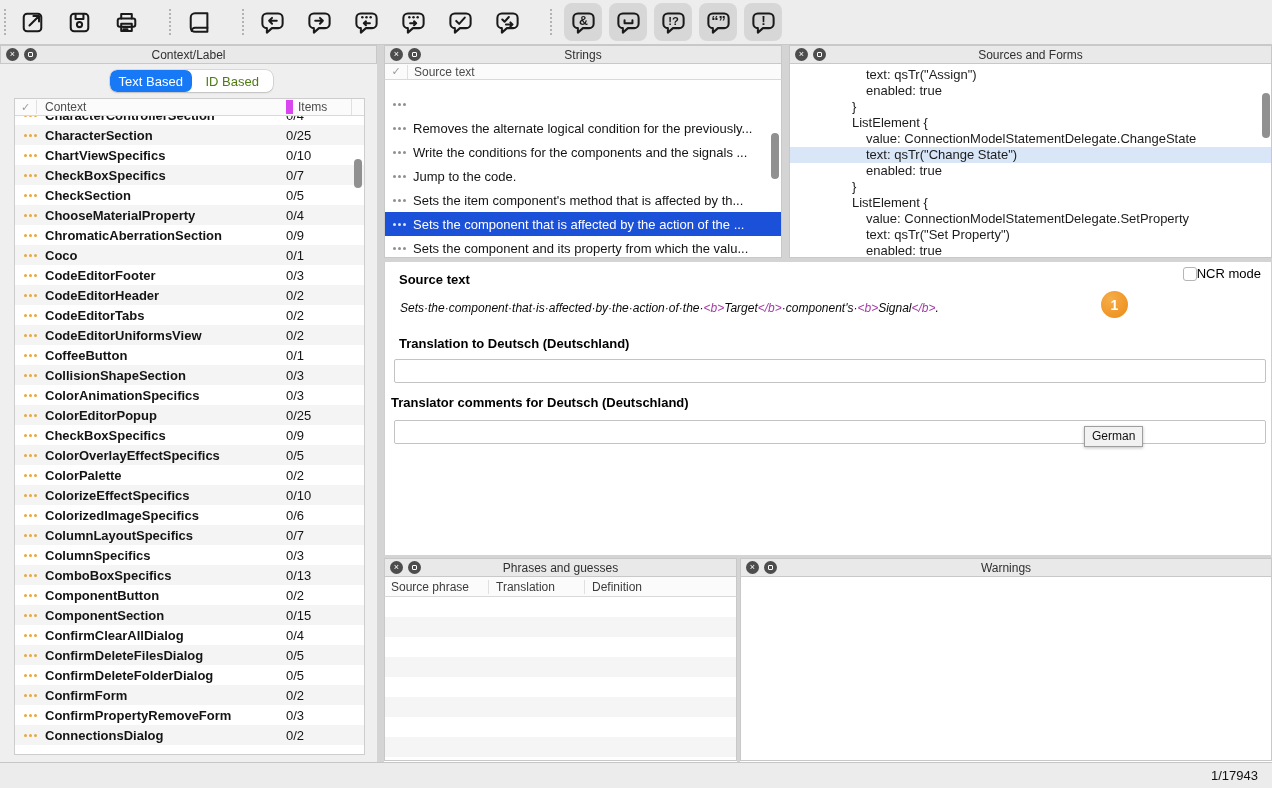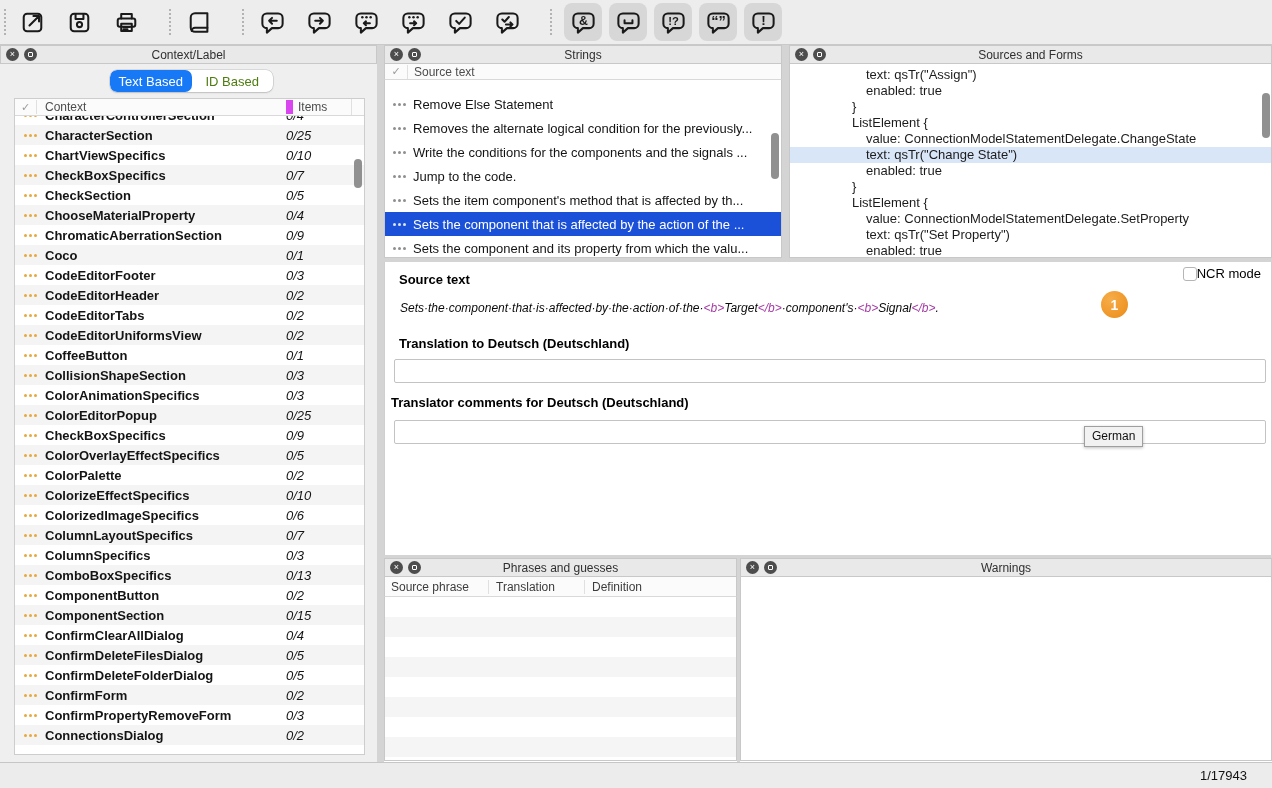--- a/index.html
+++ b/index.html
@@ -45,21 +45,21 @@
   .thead .c-items { width:65px; padding-left:5px; border-left:7px solid #d946ef; }
   .thead .c-sb { width:13px; border-left:1px solid #e0e0e0; height:100%; }
   .tbody { position:relative; height:639px; overflow:hidden; }
   .trow { display:flex; height:20px; align-items:center; }
   .trow.alt { background:#f4f4f4; }
   .trow.partial { height:9px; overflow:hidden; }
   .trow.partial .in { margin-top:-11px; display:flex; align-items:center; width:100%; height:20px; }
   .trow .ic { width:30px; display:flex; justify-content:center; }
   .trow .nm { flex:1; font-weight:bold; font-size:13px; color:#141414;
               white-space:nowrap; overflow:hidden; }
-  .trow .it { width:78px; font-size:13px; color:#141414;font-style:italic; }
+  .trow .it { width:78px; font-size:13px; color:#141414; }
   .dots { display:inline-flex; gap:2px; }
   .dots i { width:3px; height:3px; border-radius:50%; background:var(--dot-orange,#e9a83c); }
   .dots.gray i { background:#8f8f8f; }
   .dots.sel i { background:#dfe6fb; }
   .vscroll { position:absolute; border-radius:4px; background:#909090; }
   #ctx-scroll { right:2px; top:60px; width:8px; height:29px; }
 
   
   #panel-strings { left:384px; top:45px; width:398px; height:213px; background:#fff; }
   .str-head { display:flex; height:16px; align-items:center; font-size:12px; color:#4d4d4d;
@@ -123,21 +123,21 @@
              border-left:1px solid #c8c8c8; border-right:1px solid #c8c8c8; border-bottom:1px solid #c8c8c8; }
   .ph-row { height:20px; }
   .ph-row.alt { background:#f5f5f5; }
   #panel-warnings { left:740px; top:558px; width:532px; height:204px; background:#fff; }
   .warn-body { height:184px; background:#fff;
                border-left:1px solid #c8c8c8; border-right:1px solid #c8c8c8; border-bottom:1px solid #c8c8c8; }
 
   
   #statusbar { position:absolute; left:0; top:762px; width:1272px; height:26px; background:#ececec;
                border-top:1px solid #c6c6c6; display:flex; align-items:center; justify-content:flex-end;
-               padding-right:25px; font-size:13px; color:#111; }
+               padding-right:14px; font-size:13px; color:#111; }
 </style>
 </head>
 <body>
 
 <div id="window">
 
   <div class="toolbar" id="toolbar">
       <div class="drag-handle"></div>
       <div class="tool-btn">
         <svg width="27" height="27" viewBox="0 0 24 24">
@@ -637,21 +637,20 @@
     <div class="str-body" id="str-rows">
         <div class="srow spacer"></div>
         <div class="srow">
        <div class="ic">
             <span class="dots gray">
               <i></i>
               <i></i>
               <i></i>
             </span>
           </div>
-          <div class="tx">Remove Else Statement</div>
         </div>
         <div class="srow">
        <div class="ic">
             <span class="dots gray">
               <i></i>
               <i></i>
               <i></i>
             </span>
           </div>
           <div class="tx">Removes the alternate logical condition for the previously...</div>

